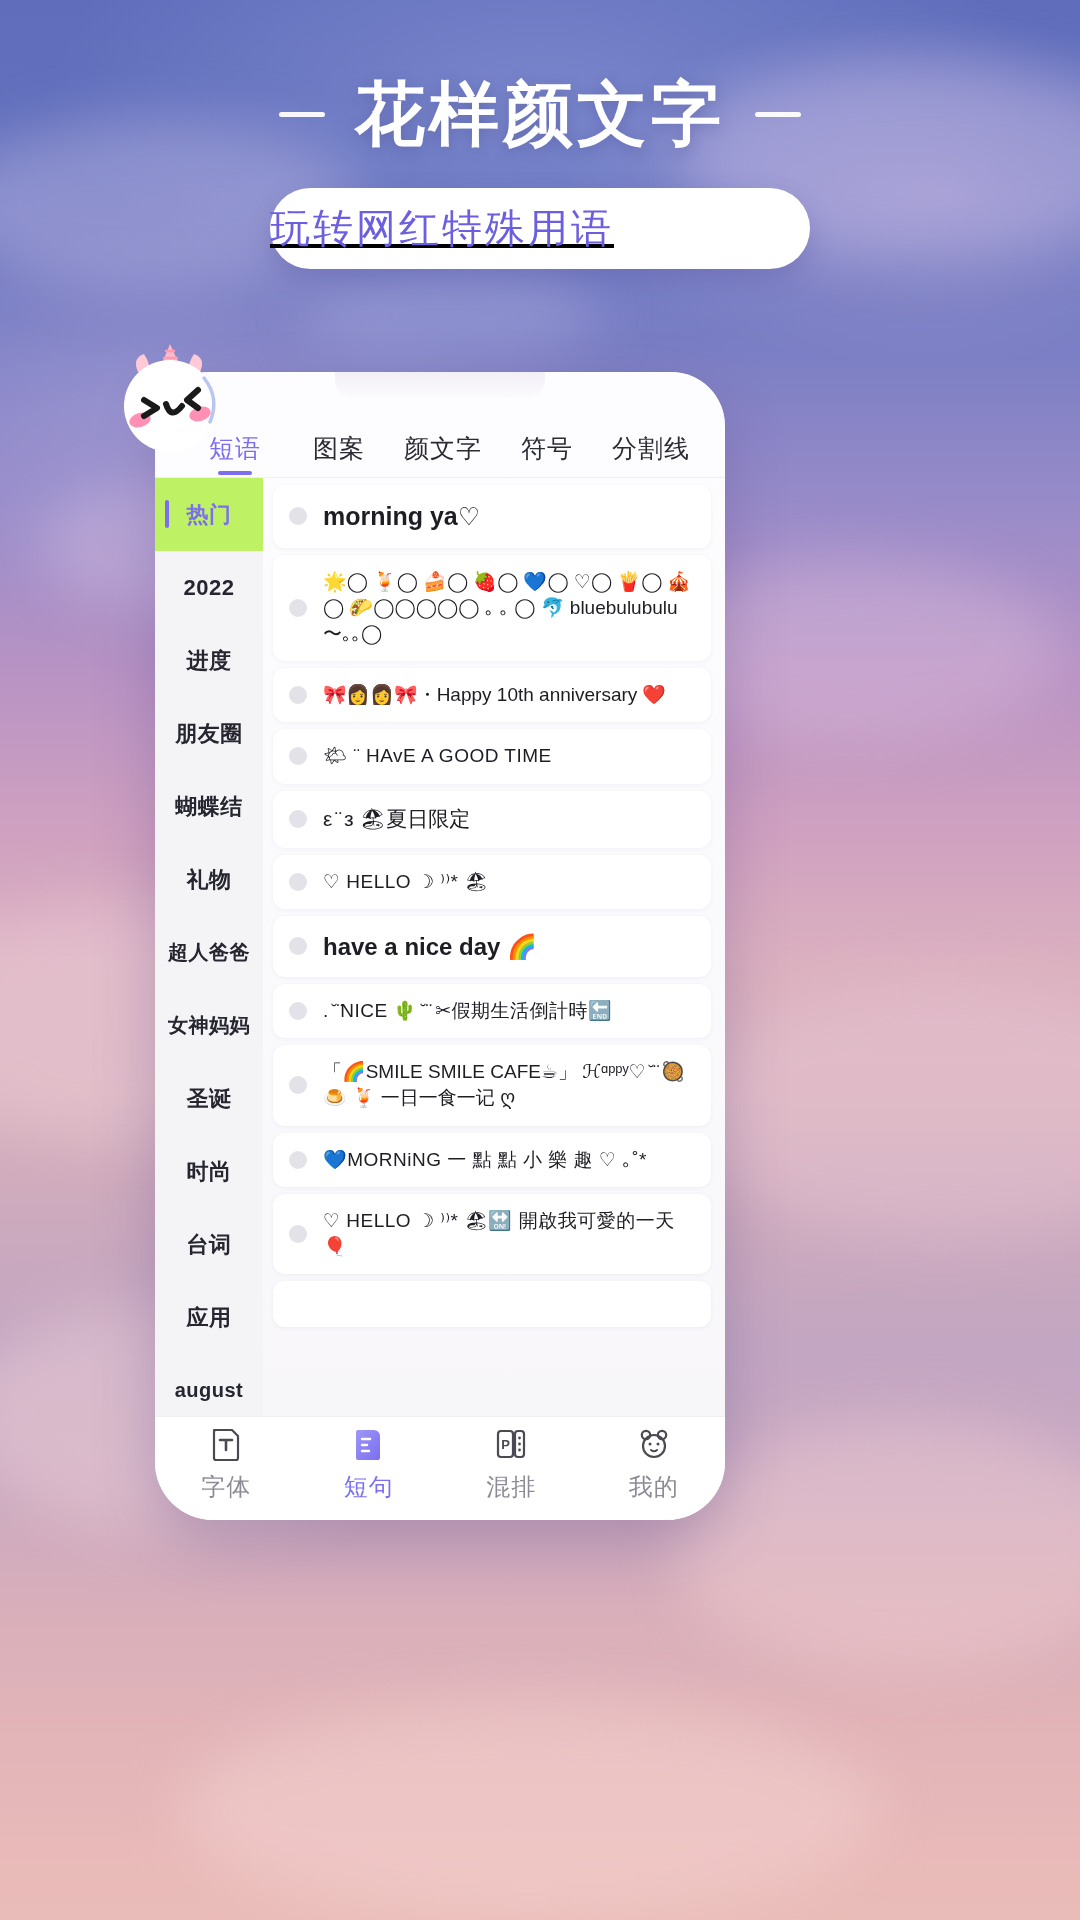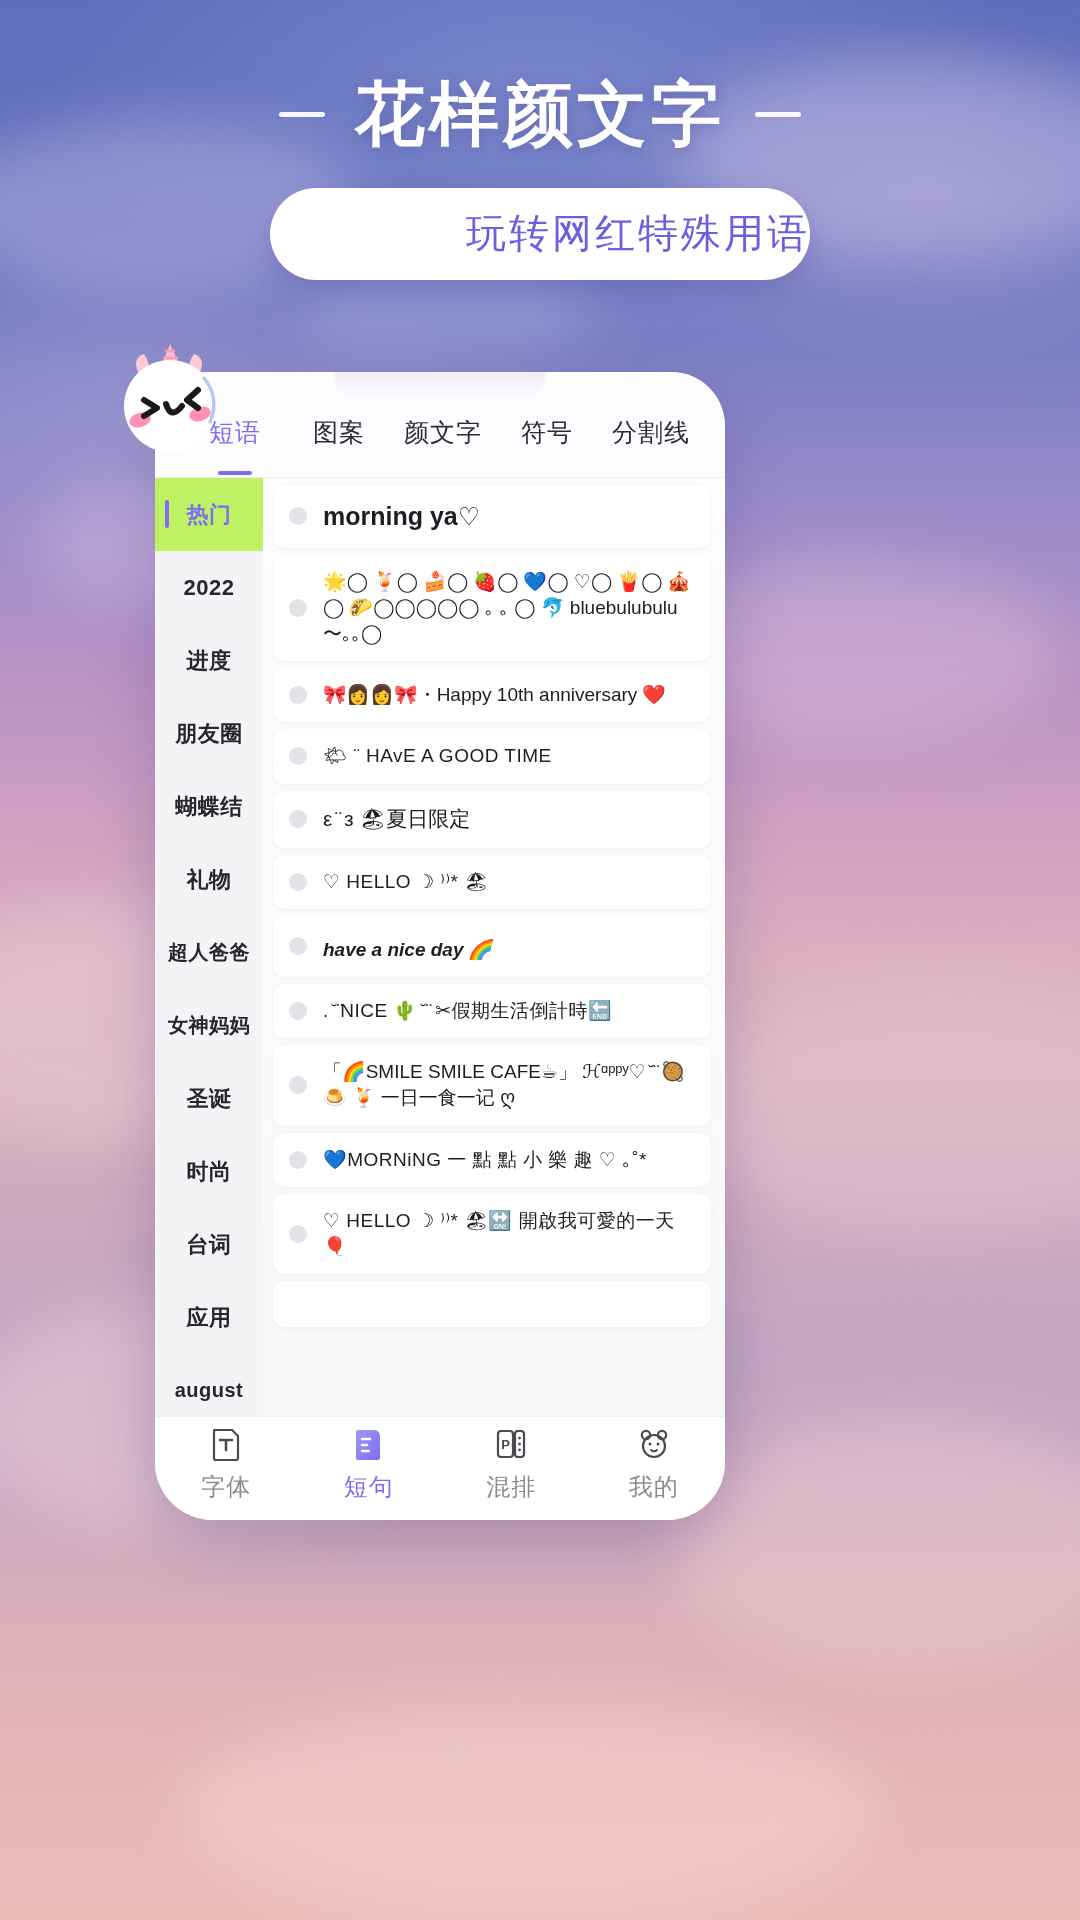--- a/index.html
+++ b/index.html
@@ -63,25 +63,26 @@
     color: #ffffff;
     font-size: 70px;
     font-weight: 700;
     letter-spacing: 4px;
     line-height: 1.05;
     text-shadow: 0 3px 14px rgba(60,60,130,0.30);
     white-space: nowrap;
   }
   .pill {
     margin: 36px auto 0;
-    width: 540px; height: 92px;
+    width: 540px; height: 81px;
     background: #ffffff;
     border-radius: 46px;
-    display: flex; align-items: center; justify-content: flex-end;
+    display: flex; align-items: center; justify-content: flex-start;
     box-shadow: 0 10px 26px rgba(70,60,140,0.22);
+    text-decoration: underline;
   }
   #hero-subtitle {
     color: #6b5fe0;
     font-size: 40px;
     font-weight: 500;
     letter-spacing: 3px;
   }
 
   
   #phone {
@@ -98,21 +99,21 @@
     position: absolute; left: 50%; transform: translateX(-50%);
     top: 0; width: 210px; height: 26px;
     background: linear-gradient(180deg,#f2f0f6,#fbfafd);
     border-radius: 0 0 18px 18px;
   }
 
   .screen { position: absolute; inset: 0; padding-top: 44px; display: flex; flex-direction: column; }
 
   
   .toptabs {
-    display: flex; 
+    display: flex; align-items: flex-end;
     padding: 0 22px 0 28px; height: 62px;
     border-bottom: 1px solid #eeeef4;
     gap: 0;
   }
   .toptab {
     flex: 1; text-align: center;
     font-size: 25px; color: #2a2a33; font-weight: 500;
     padding-bottom: 12px; position: relative;
     letter-spacing: 1px;
   }
@@ -161,21 +162,21 @@
     position: absolute; left: 16px; top: 50%; transform: translateY(-50%);
     width: 18px; height: 18px; border-radius: 50%;
     background: #e2e2e8;
   }
   .row .txt {
     font-size: 21px; color: #1d1d24; line-height: 1.38;
     word-break: break-word;
   }
   .row.big .txt { font-size: 19px; }
   .row.bold .txt { font-weight: 700; font-size: 25px; }
-  .row.ital .txt { font-style: italic; font-weight: 700; font-size: 19px; margin-top: 7px; }
+  .row.ital .txt { font-weight: 700; font-size: 24px; }
   .row.sm .txt { font-size: 19px; letter-spacing: .5px; }
 
   
   .botnav {
     height: 104px; flex-shrink: 0;
     background: #ffffff;
     border-top: 1px solid #f0eff4;
     display: flex; align-items: center;
     padding-bottom: 10px;
   }

